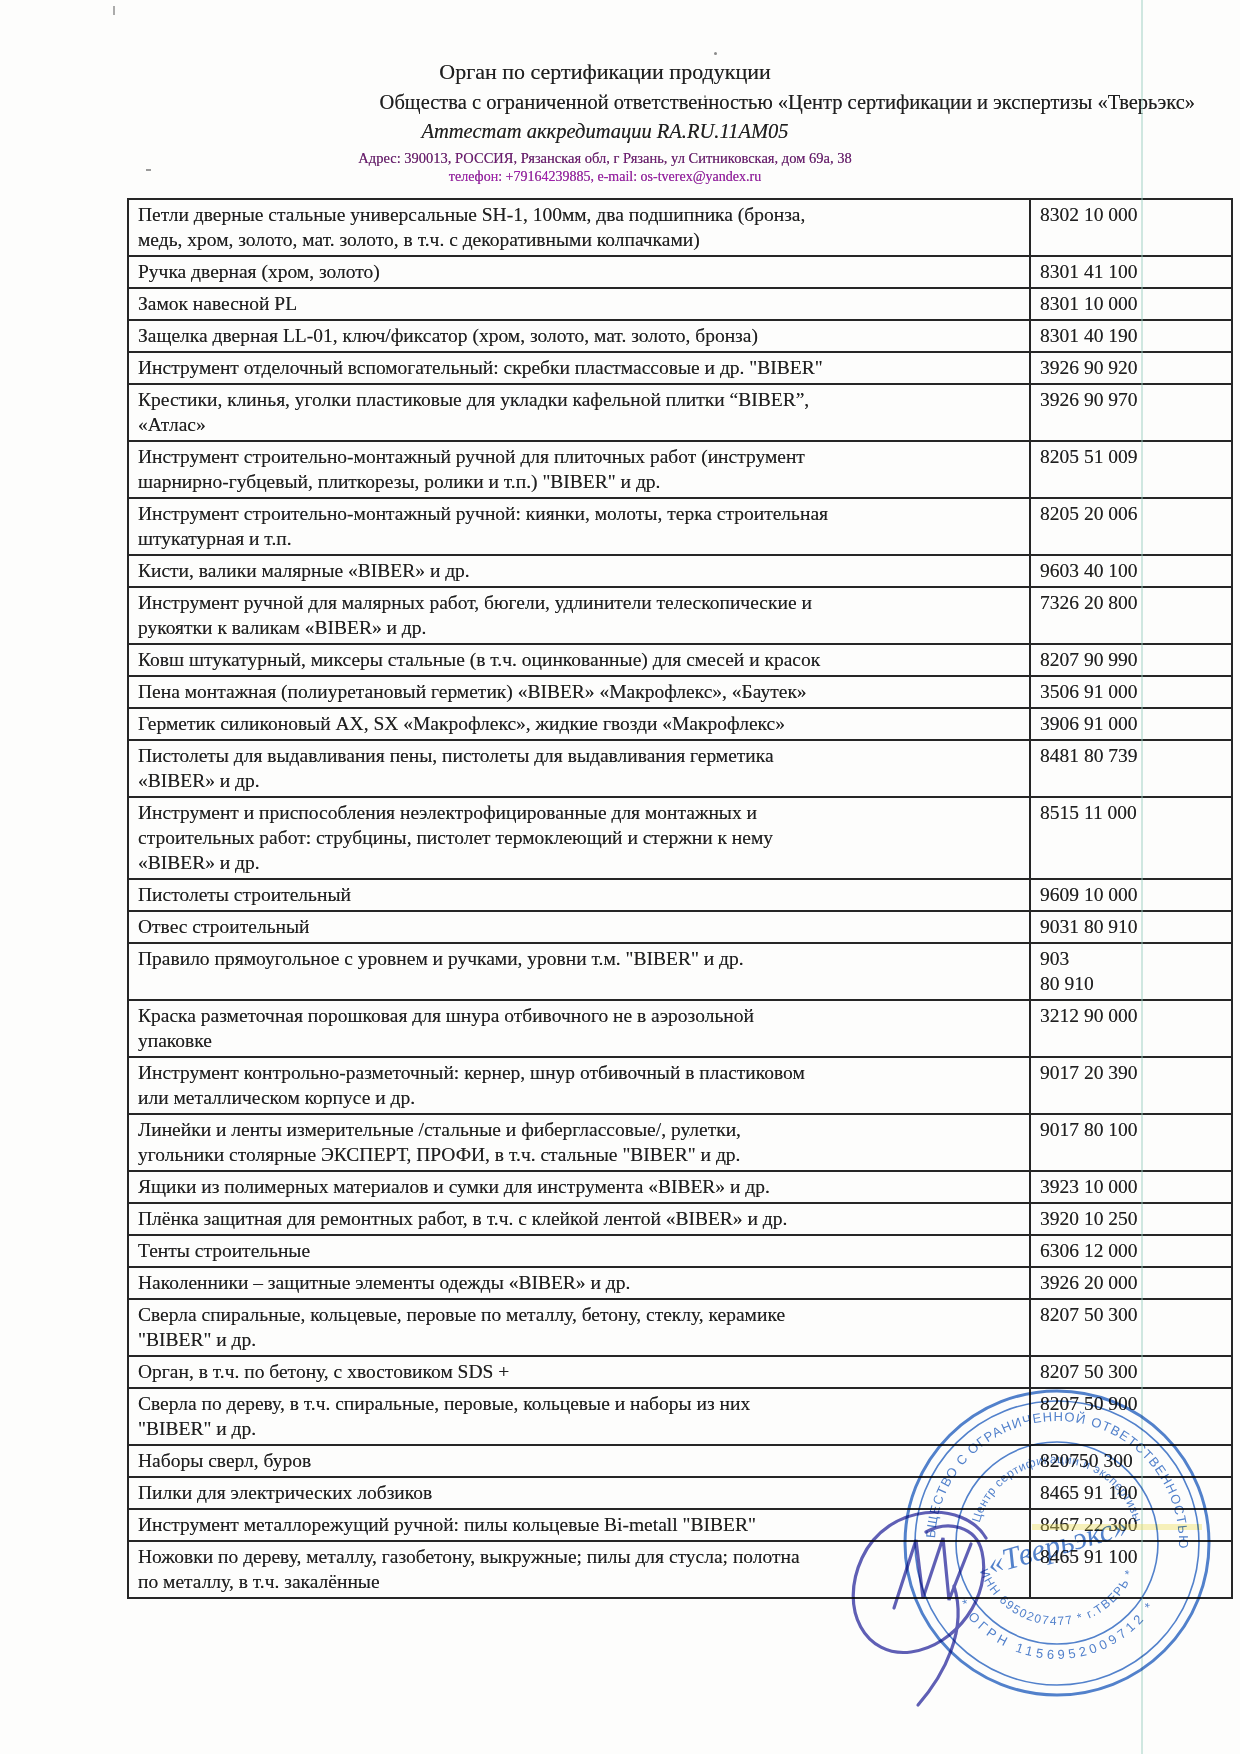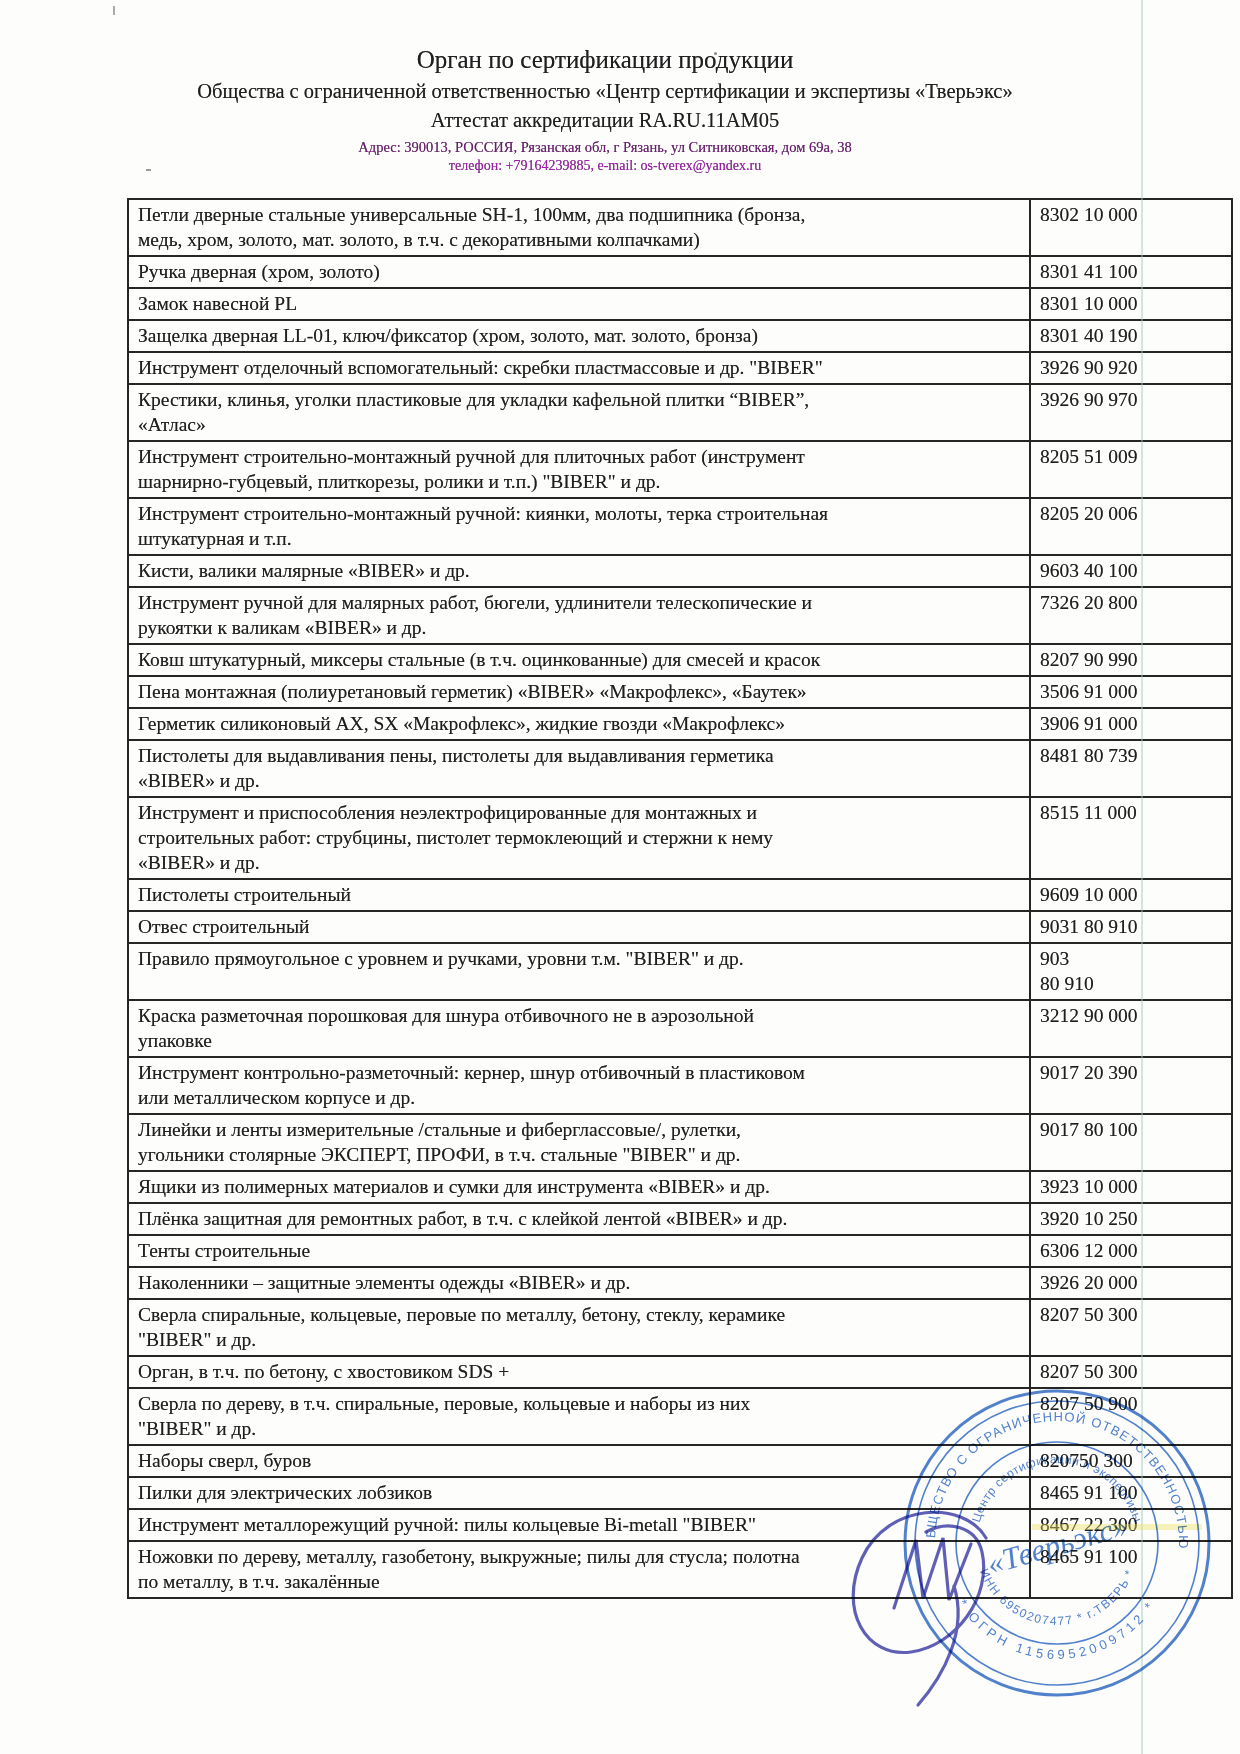--- a/index.html
+++ b/index.html
@@ -7,23 +7,23 @@
     width:1240px;height:1754px;position:relative;
     background:#fdfdfc;
     font-family:"Liberation Serif", serif;
     color:#1f1f1f;
     overflow:hidden;
   }
   .header{
     position:absolute;top:46px;left:15px;width:1180px;text-align:center;
     text-shadow:0 0 .6px rgba(45,45,45,.65);
   }
-  .h-line1{font-size:25px;}
-  .h-line2{font-size:20.5px;margin-top:6px;}
-  .h-line3{font-size:20.5px;margin-top:6px;}
+  .h-line1{font-size:22px;margin-top:13px;}
+  .h-line2{font-size:20.5px;margin-top:6px;text-align:right;}
+  .h-line3{font-size:20.5px;margin-top:6px;font-style:italic;}
   .h-addr{font-size:14.5px;margin-top:7px;color:#701a75;}
   .h-contact{font-size:14px;margin-top:2px;color:#a21caf;}
 
   table.doc{
     position:absolute;left:127px;top:198px;width:1066px;
     border-collapse:collapse;table-layout:fixed;
     text-shadow:0 0 .5px rgba(45,45,45,.6);
   }
   table.doc td{
     border:2px solid #262626;

